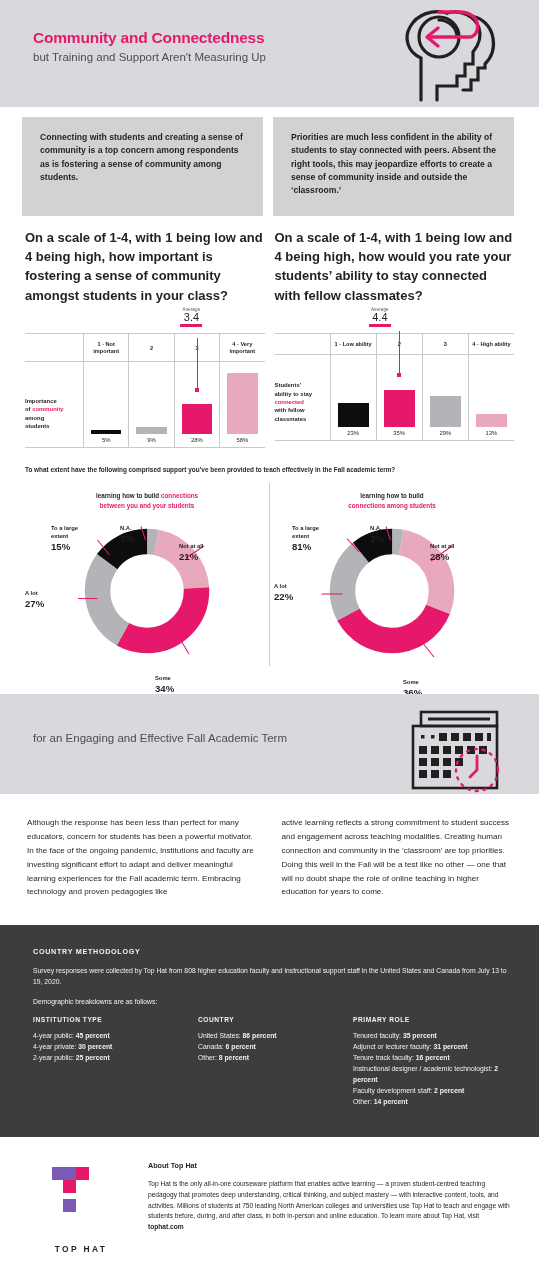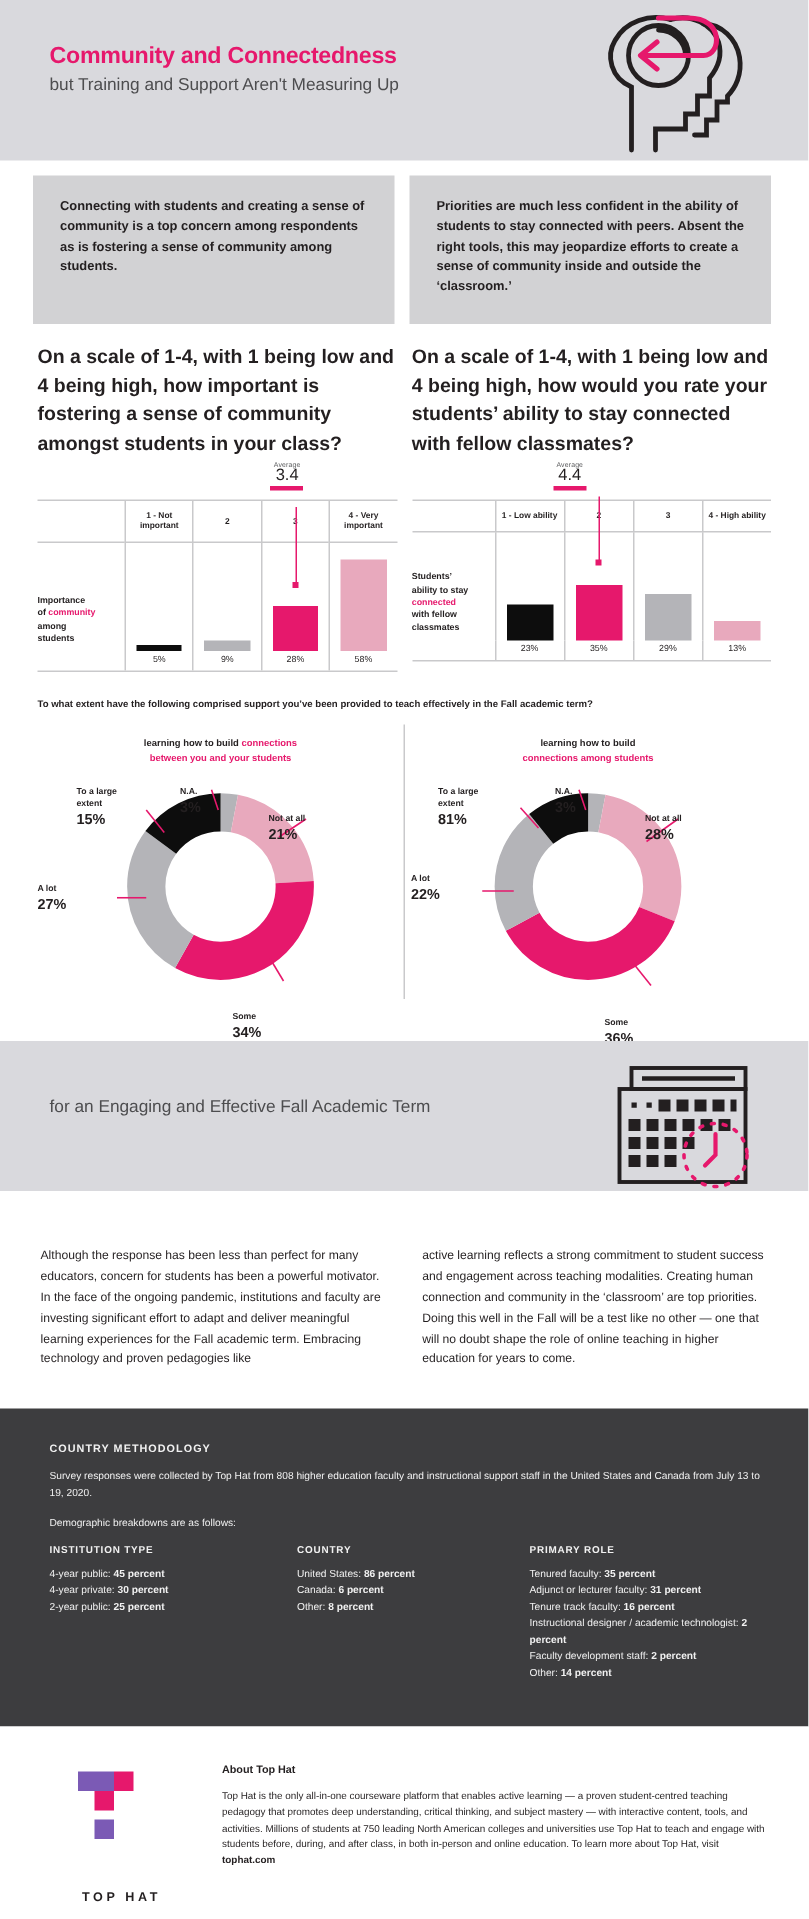--- a/index.html
+++ b/index.html
@@ -176,21 +176,20 @@
   .body-row {
     display: flex;
     gap: 22px;
     padding: 22px 25px 26px 27px;
   }
   .body-col {
     flex: 1 1 0;
     font-size: 8.1px;
     line-height: 1.72;
     color: #231f20;
-    margin-top: 14px;
   }
 
   
   .method {
     background: #3d3d3f;
     color: #f1f1f1;
     padding: 22px 25px 30px 33px;
   }
   .method-h {
     font-size: 7.2px;

